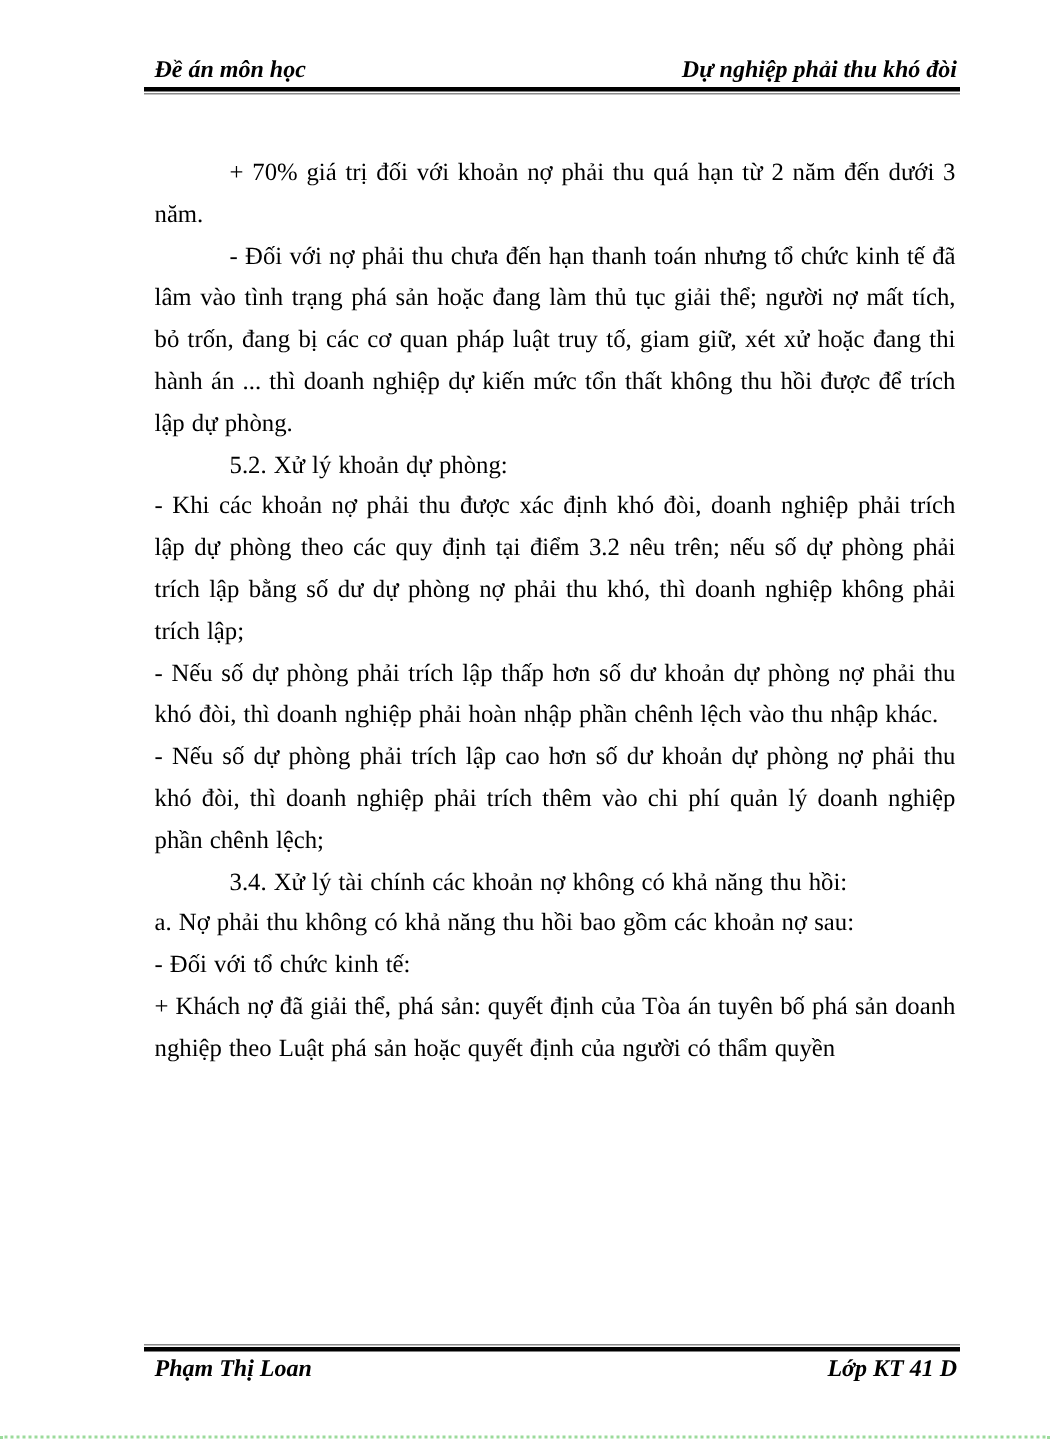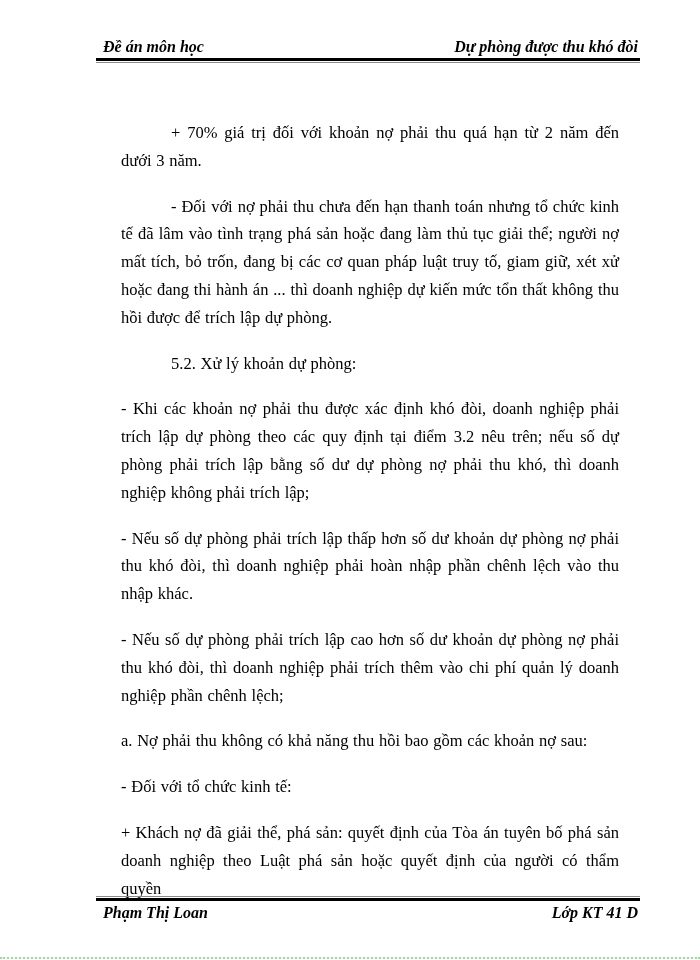--- a/index.html
+++ b/index.html
@@ -27,21 +27,21 @@
     content: ""; display: block; height: 1px; background: #8a8a8a; margin-top: 1px;
   }
 
   
   .doc-body {
     position: absolute; top: 101px; left: 103px; width: 534px;
     font-size: 16.5px; line-height: 27.8px;
     text-align: justify;
     word-spacing: 0.6px;
   }
-  .doc-body p { margin: 18px; padding: 0; }
+  .doc-body p { margin: 0; padding: 0; }
   .doc-body p.indent { text-indent: 50px; }
 
   
   .rule-thinthick {
     position: absolute; top: 896px; left: 96px; right: 60px;
     border-top: 1px solid #8a8a8a;
   }
   .rule-thinthick::after {
     content: ""; display: block; height: 3px; background: #000000; margin-top: 1px;
   }
@@ -57,31 +57,32 @@
     border-top: 2px dotted #9bdb9b;
   }
 </style>
 </head>
 <body>
 
 <div class="page">
 
   <div class="page-header">
     <span>Đề án môn học</span>
-    <span>Dự phòng được thu khó đòi</span>
+    <span>Dự nghiệp phải thu khó đòi</span>
   </div>
   <div class="rule-thickthin"></div>
 
   <div class="doc-body">
     <p class="indent">+ 70% giá trị đối với khoản nợ phải thu quá hạn từ 2 năm đến dưới 3 năm.</p>
     <p class="indent">- Đối với nợ phải thu chưa đến hạn thanh toán nhưng tổ chức kinh tế đã lâm vào tình trạng phá sản hoặc đang làm thủ tục giải thể; người nợ mất tích, bỏ trốn, đang bị các cơ quan pháp luật truy tố, giam giữ, xét xử hoặc đang thi hành án ... thì doanh nghiệp dự kiến mức tổn thất không thu hồi được để trích lập dự phòng.</p>
     <p class="indent">5.2. Xử lý khoản dự phòng:</p>
     <p>- Khi các khoản nợ phải thu được xác định khó đòi, doanh nghiệp phải trích lập dự phòng theo các quy định tại điểm 3.2 nêu trên; nếu số dự phòng phải trích lập bằng số dư dự phòng nợ phải thu khó, thì doanh nghiệp không phải trích lập;</p>
     <p>- Nếu số dự phòng phải trích lập thấp hơn số dư khoản dự phòng nợ phải thu khó đòi, thì doanh nghiệp phải hoàn nhập phần chênh lệch vào thu nhập khác.</p>
     <p>- Nếu số dự phòng phải trích lập cao hơn số dư khoản dự phòng nợ phải thu khó đòi, thì doanh nghiệp phải trích thêm vào chi phí quản lý doanh nghiệp phần chênh lệch;</p>
+    <p class="indent">3.4. Xử lý tài chính các khoản nợ không có khả năng thu hồi:</p>
     <p>a. Nợ phải thu không có khả năng thu hồi bao gồm các khoản nợ sau:</p>
     <p>- Đối với tổ chức kinh tế:</p>
     <p>+ Khách nợ đã giải thể, phá sản: quyết định của Tòa án tuyên bố phá sản doanh nghiệp theo Luật phá sản hoặc quyết định của người có thẩm quyền</p>
   </div>
 
   <div class="rule-thinthick"></div>
   <div class="page-footer">
     <span>Phạm Thị Loan</span>
     <span>Lớp KT 41 D</span>
   </div>

